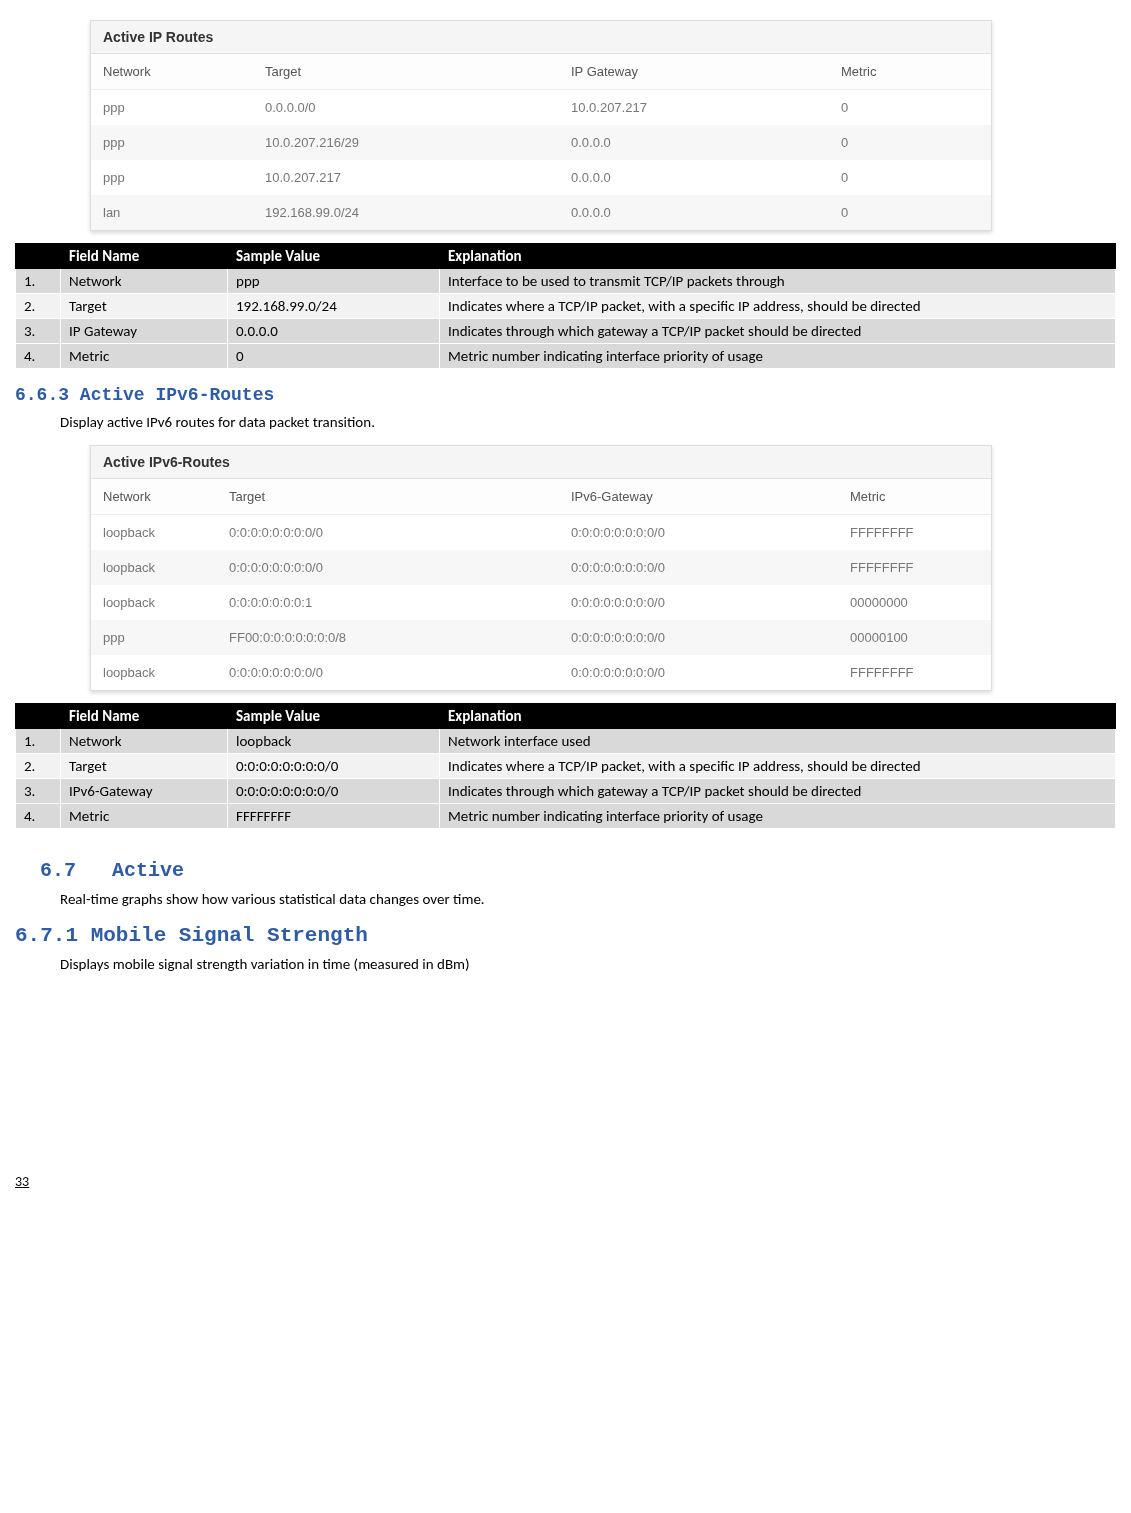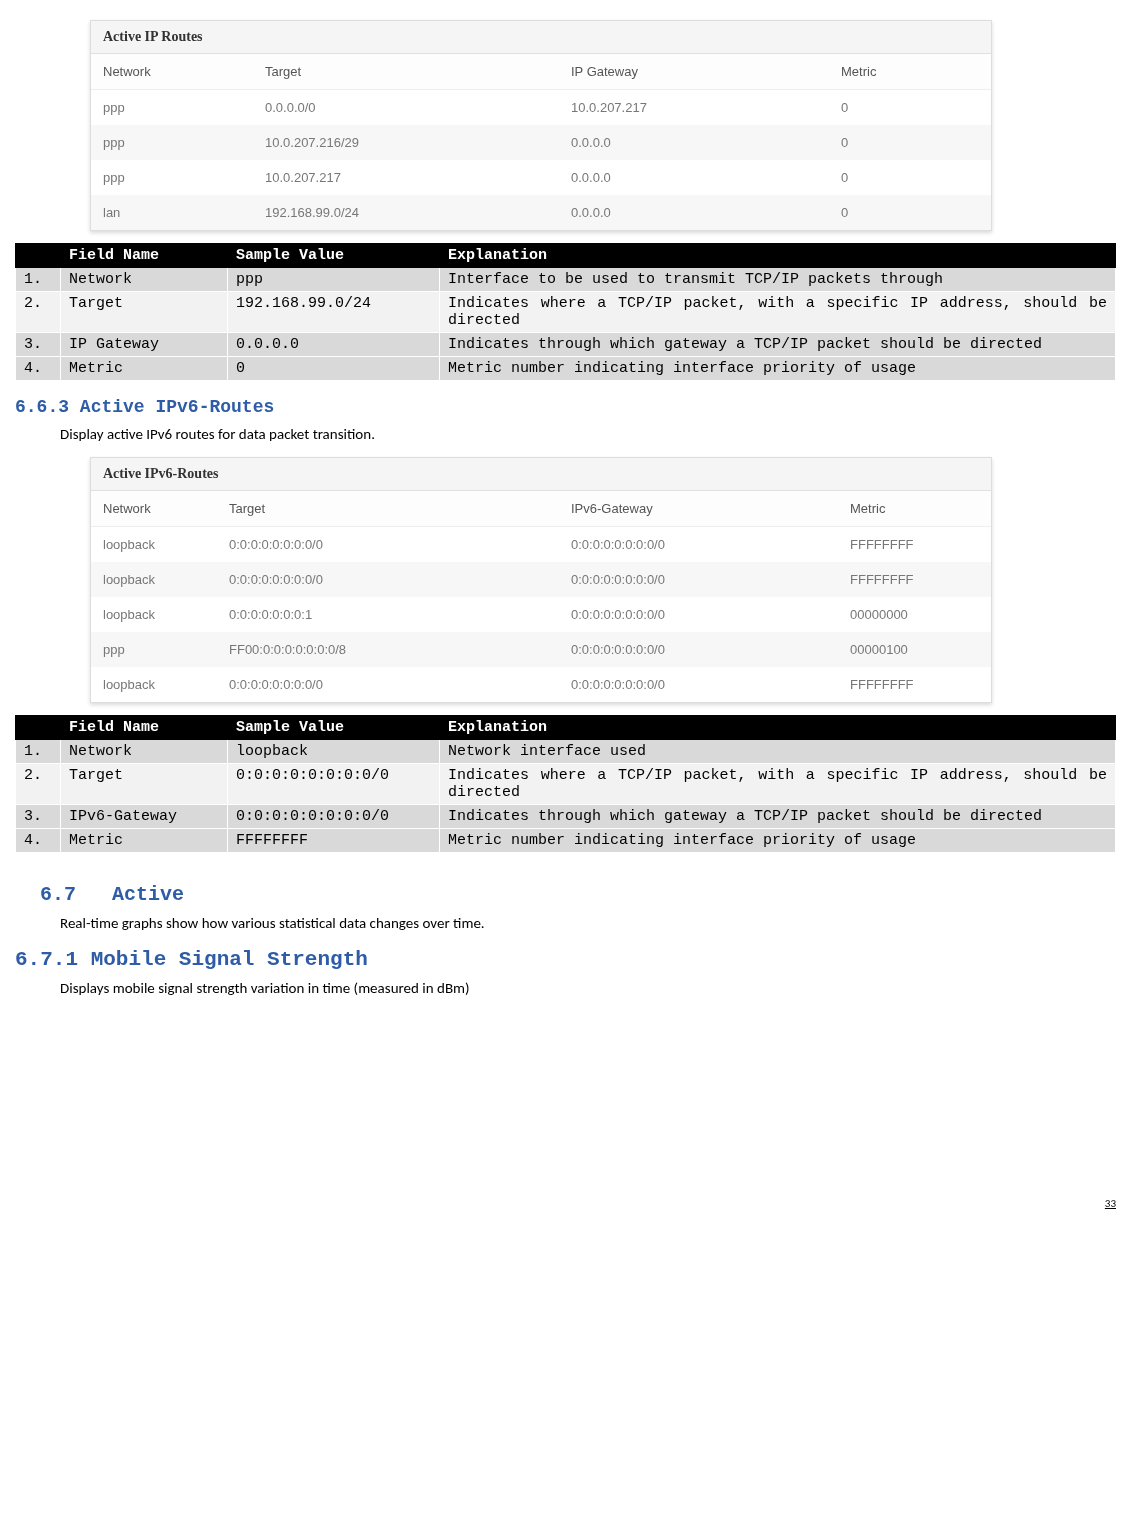--- a/index.html
+++ b/index.html
@@ -19,21 +19,21 @@
     margin-bottom: 12px;
     background: #fff;
   }
   .routes-title {
     background: #f5f5f5;
     border-bottom: 1px solid #e0e0e0;
     padding: 8px 12px;
     font-weight: bold;
     font-size: 14px;
     color: #333;
-    font-family: Liberation Serif, serif;
+    font-family: Liberation Sans, sans-serif;
   }
   .routes-table {
     width: 100%;
     border-collapse: collapse;
     font-family: Arial, sans-serif;
     font-size: 13px;
     color: #555;
   }
   .routes-table th {
     text-align: left;
@@ -48,21 +48,20 @@
     color: #777;
   }
   .routes-table tbody tr:nth-child(even){ background:#f7f7f7; }
   .routes-table tbody tr:nth-child(odd){ background:#fff; }
 
   .field-table {
     width: 100%;
     border-collapse: collapse;
     margin: 0 0 10px 0;
     font-size: 15px;
-    font-family: Liberation Mono, monospace;
   }
   .field-table th {
     background: #000;
     color: #fff;
     text-align: left;
     padding: 3px 8px;
     font-weight: bold;
     border: 1px solid #000;
   }
   .field-table td {
@@ -85,23 +84,23 @@
   }
   .h663 { font-size: 18px; }
   .h67  { font-size: 20px; }
   .h671 { font-size: 21px; }
   .section-text {
     margin: 4px 0 14px 45px;
     font-size: 15px;
   }
   .heading-num { display:inline-block; }
   .page-num {
-    text-align: right;
+    text-align: left;
     margin-top: 60px;
-    font-size: 11px;
+    font-size: 14px;
     text-decoration: underline;
   }
   .justify { text-align: justify; margin-top: 8px; }
 </style>
 </head>
 <body>
 
 <div class="routes-panel">
   <div class="routes-title">Active IP Routes</div>
   <table class="routes-table">

